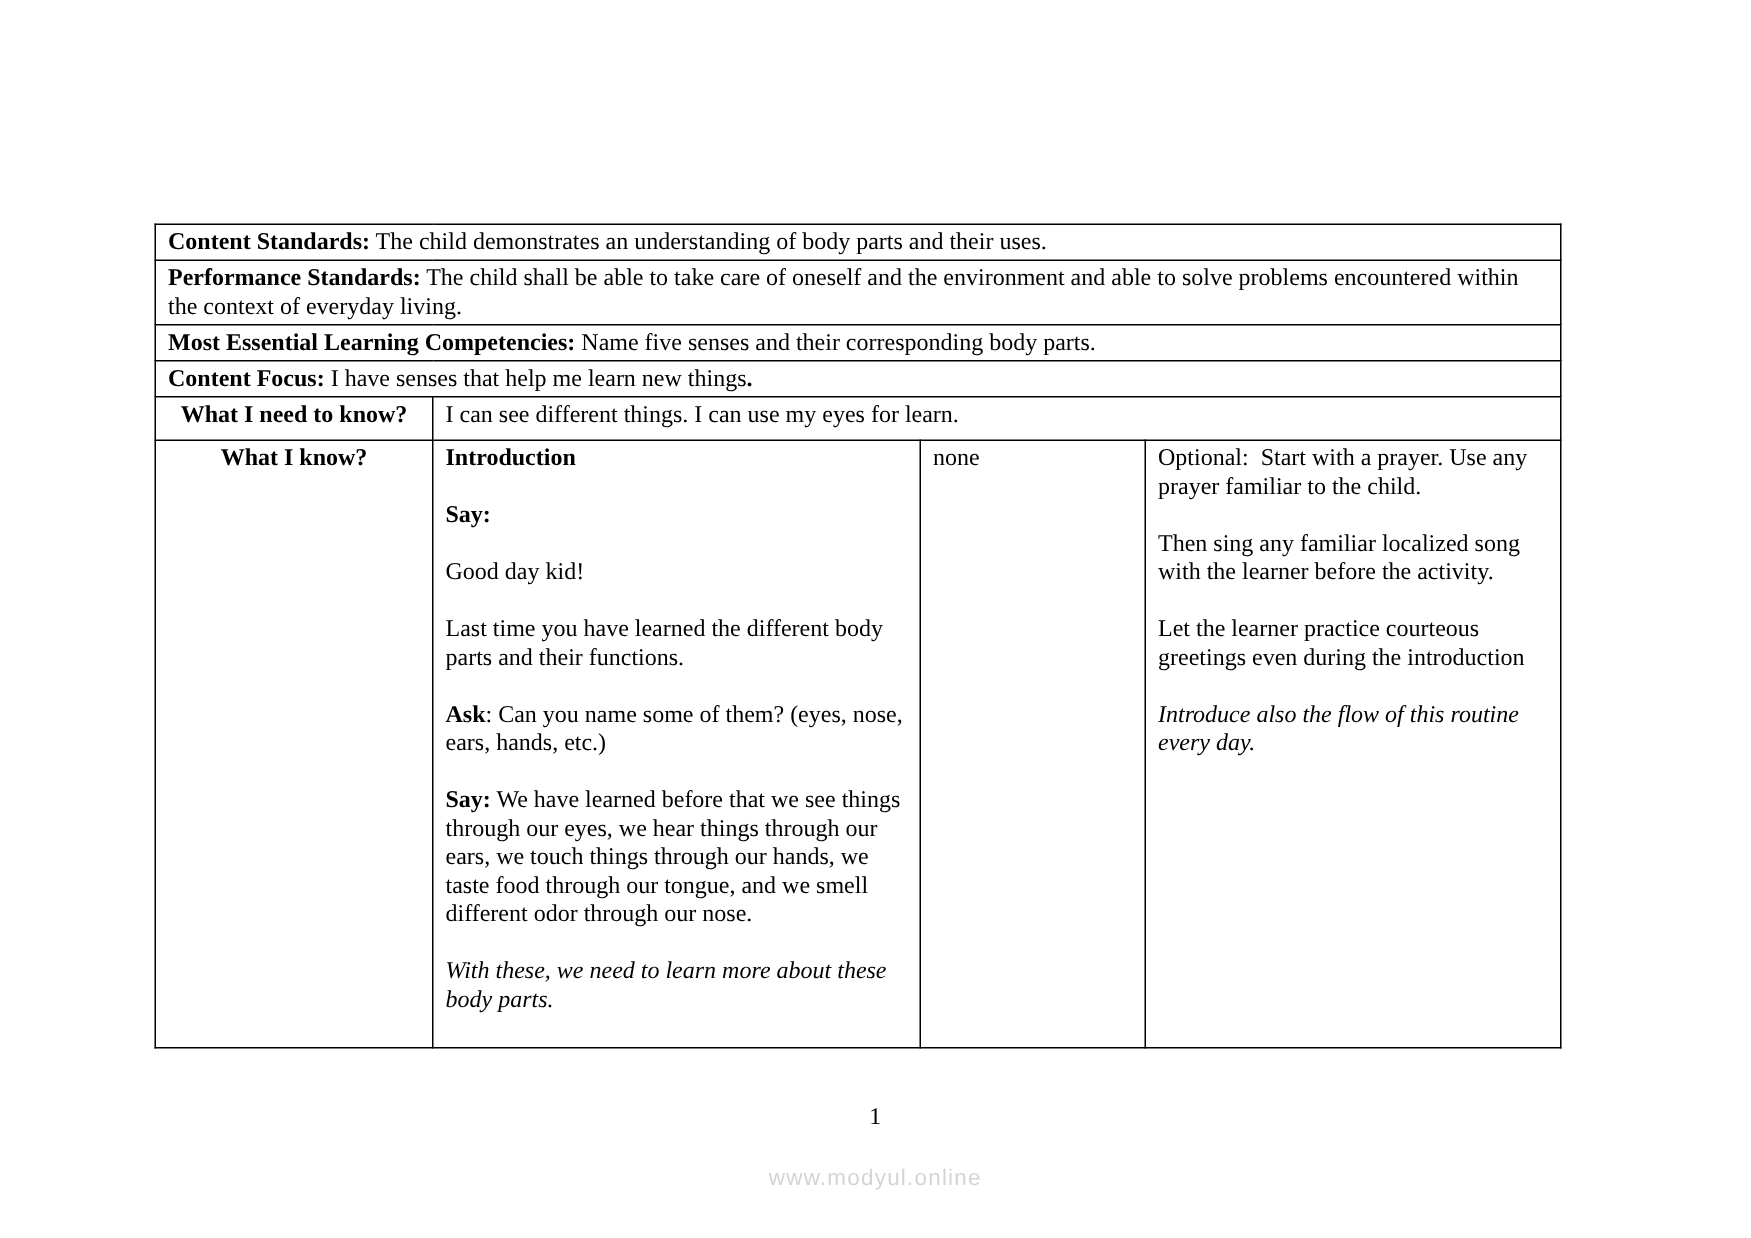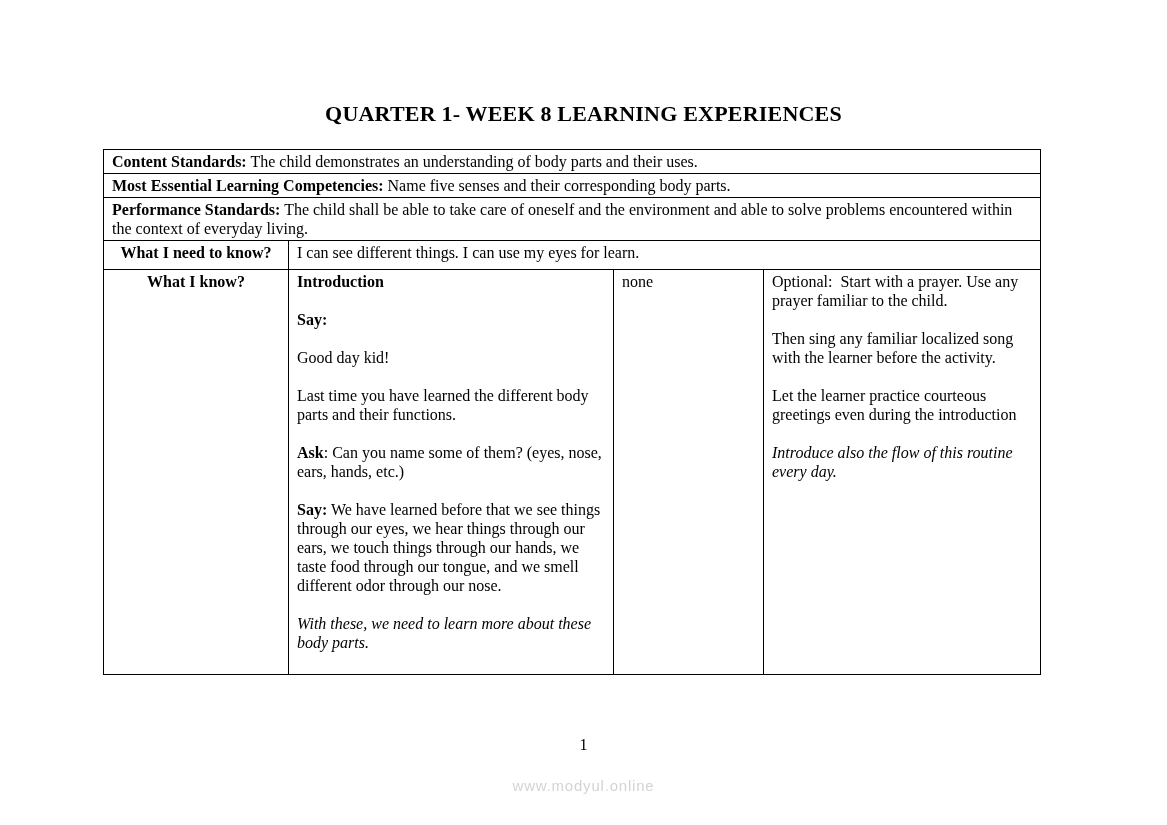--- a/index.html
+++ b/index.html
@@ -82,43 +82,45 @@
     font-size: 15px;
     letter-spacing: 0.8px;
     color: #d4d4d4;
   }
 </style>
 </head>
 <body>
 
 <div class="page">
 
-  <div class="title">QUARTER 1- WEEK 8 LEARNING EXPERIENCES</div>
 
   <table class="plan">
     <colgroup>
         <col class="c1">
         <col class="c2">
         <col class="c3">
         <col class="c4">
       </colgroup>
 
     <tbody>
         <tr class="std-row">
       <td colspan="4"><b>Content Standards:</b><span> The child demonstrates an understanding of body parts and their uses.</span></td>
     </tr>
 
+    <tr class="std-row two-line">
+      <td colspan="4"><b>Performance Standards:</b><span> The child shall be able to take care of oneself and the environment and able to solve problems encountered within the context of everyday living.</span></td>
+    </tr>
+
     <tr class="std-row">
       <td colspan="4"><b>Most Essential Learning Competencies:</b><span> Name five senses and their corresponding body parts.</span></td>
     </tr>
 
-    <tr class="std-row two-line">
-      <td colspan="4"><b>Performance Standards:</b><span> The child shall be able to take care of oneself and the environment and able to solve problems encountered within the context of everyday living.</span></td>
+    <tr class="std-row">
+      <td colspan="4"><b>Content Focus:</b><span> I have senses that help me learn new things</span><b>.</b></td>
     </tr>
-
 
 
     <tr class="wintk-row">
       <td class="cell-label">What I need to know?</td>
       <td colspan="3">I can see different things. I can use my eyes for learn.</td>
     </tr>
 
     <tr class="main-row">
       <td class="cell-label main-label">What I know?</td>
 

